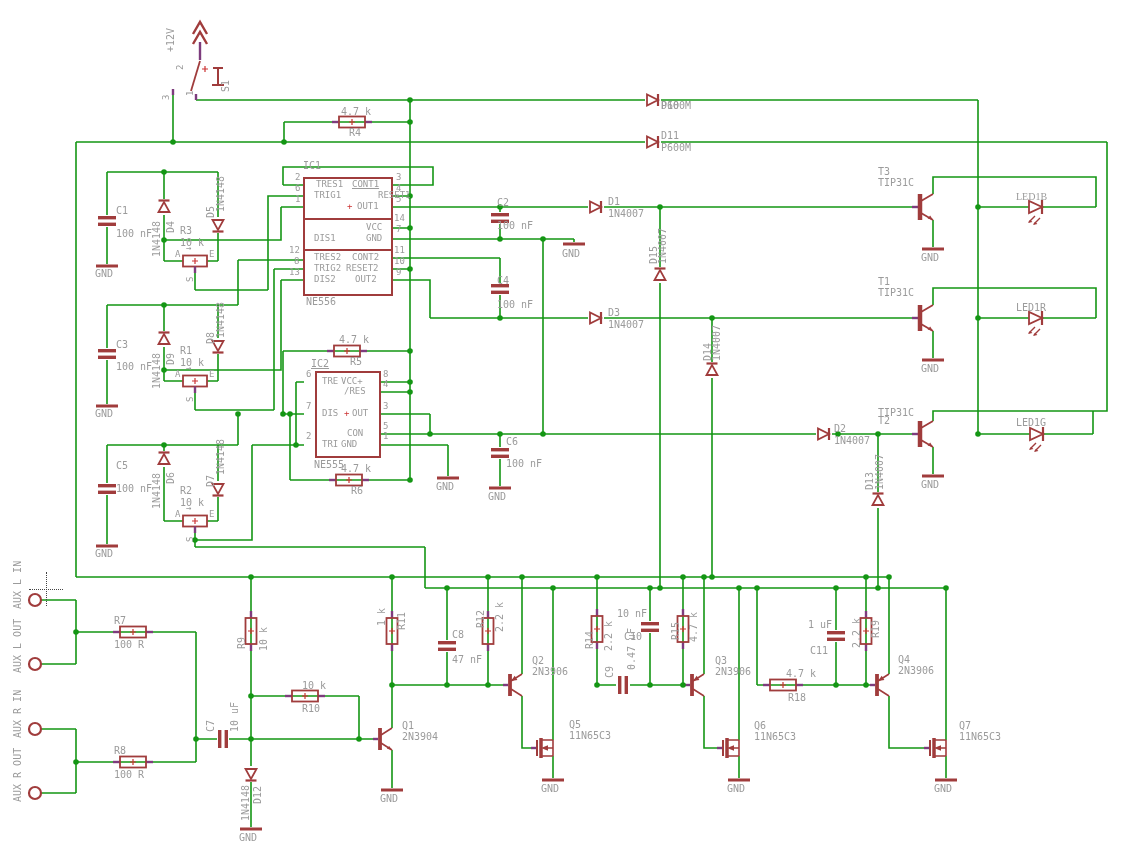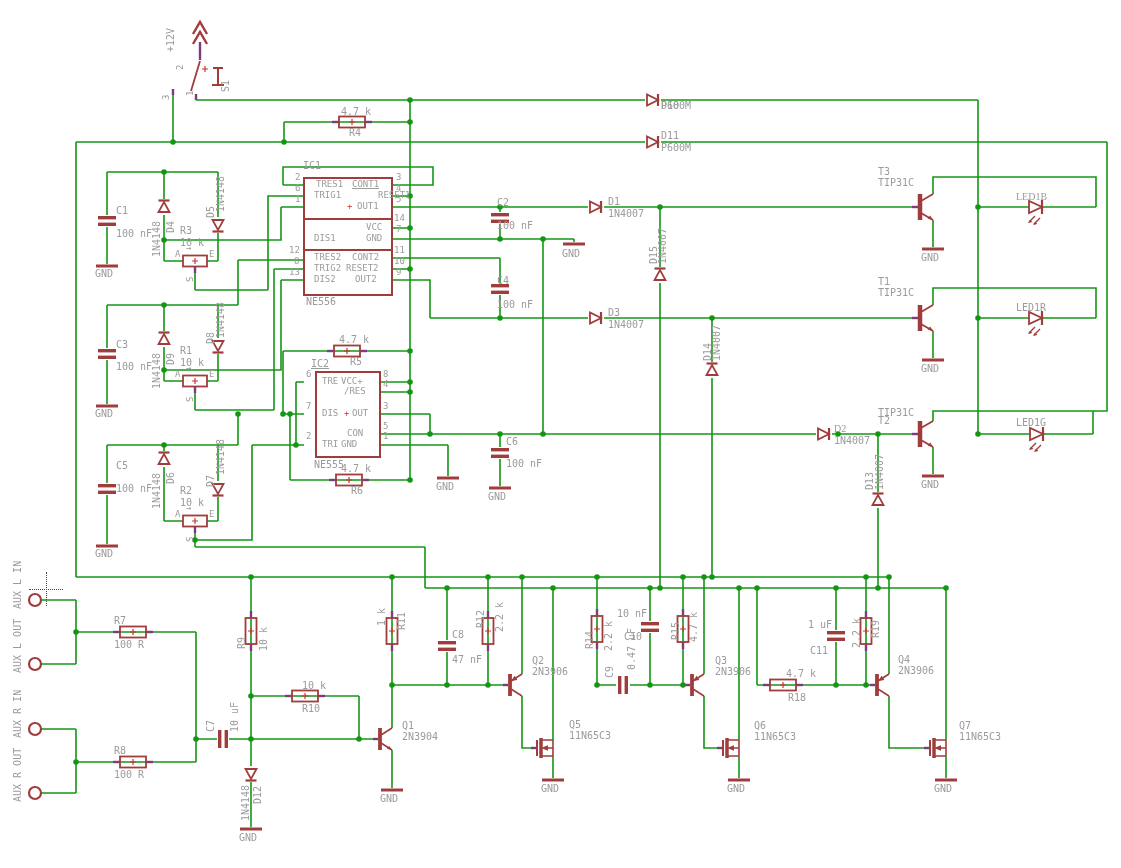--- a/index.html
+++ b/index.html
@@ -441,21 +441,21 @@
       <div class="lbl" style="left: 180px; top: 486px;">R2</div>
       <div class="lbl" style="left: 180px; top: 498px;">10 k</div>
       <div class="lbl pin" style="left: 175px; top: 510px;">A</div>
       <div class="lbl pin" style="left: 186px; top: 504px;">→</div>
       <div class="lbl pin" style="left: 209px; top: 510px;">E</div>
       <div class="lbl r pin" style="left: 186px; top: 542px;">S</div>
       <div class="lbl" style="left: 878px; top: 397px; margin-top: 19px;">T2</div>
       <div class="lbl" style="left: 878px; top: 408px;">TIP31C</div>
       <div class="lbl" style="left: 921px; top: 480px;">GND</div>
       <div class="lbl" style="left: 1016px; top: 418px;">LED1G</div>
-      <div class="lbl" style="left: 834px; top: 424px; font-family: Liberation Serif, serif;">D2</div>
+      <div class="lbl" style="left: 834px; top: 424px;">D2</div>
       <div class="lbl" style="left: 834px; top: 436px;">1N4007</div>
       <div class="lbl r" style="left: 865px; top: 490px;">D13</div>
       <div class="lbl r" style="left: 875px; top: 490px;">1N4007</div>
       <div class="lbl r" style="left: 13px; top: 609px;">AUX L IN</div>
       <div class="lbl r" style="left: 13px; top: 673px;">AUX L OUT</div>
       <div class="lbl r" style="left: 13px; top: 738px;">AUX R IN</div>
       <div class="lbl r" style="left: 13px; top: 802px;">AUX R OUT</div>
       <div class="lbl" style="left: 114px; top: 616px;">R7</div>
       <div class="lbl" style="left: 114px; top: 640px;">100 R</div>
       <div class="lbl" style="left: 114px; top: 746px;">R8</div>

